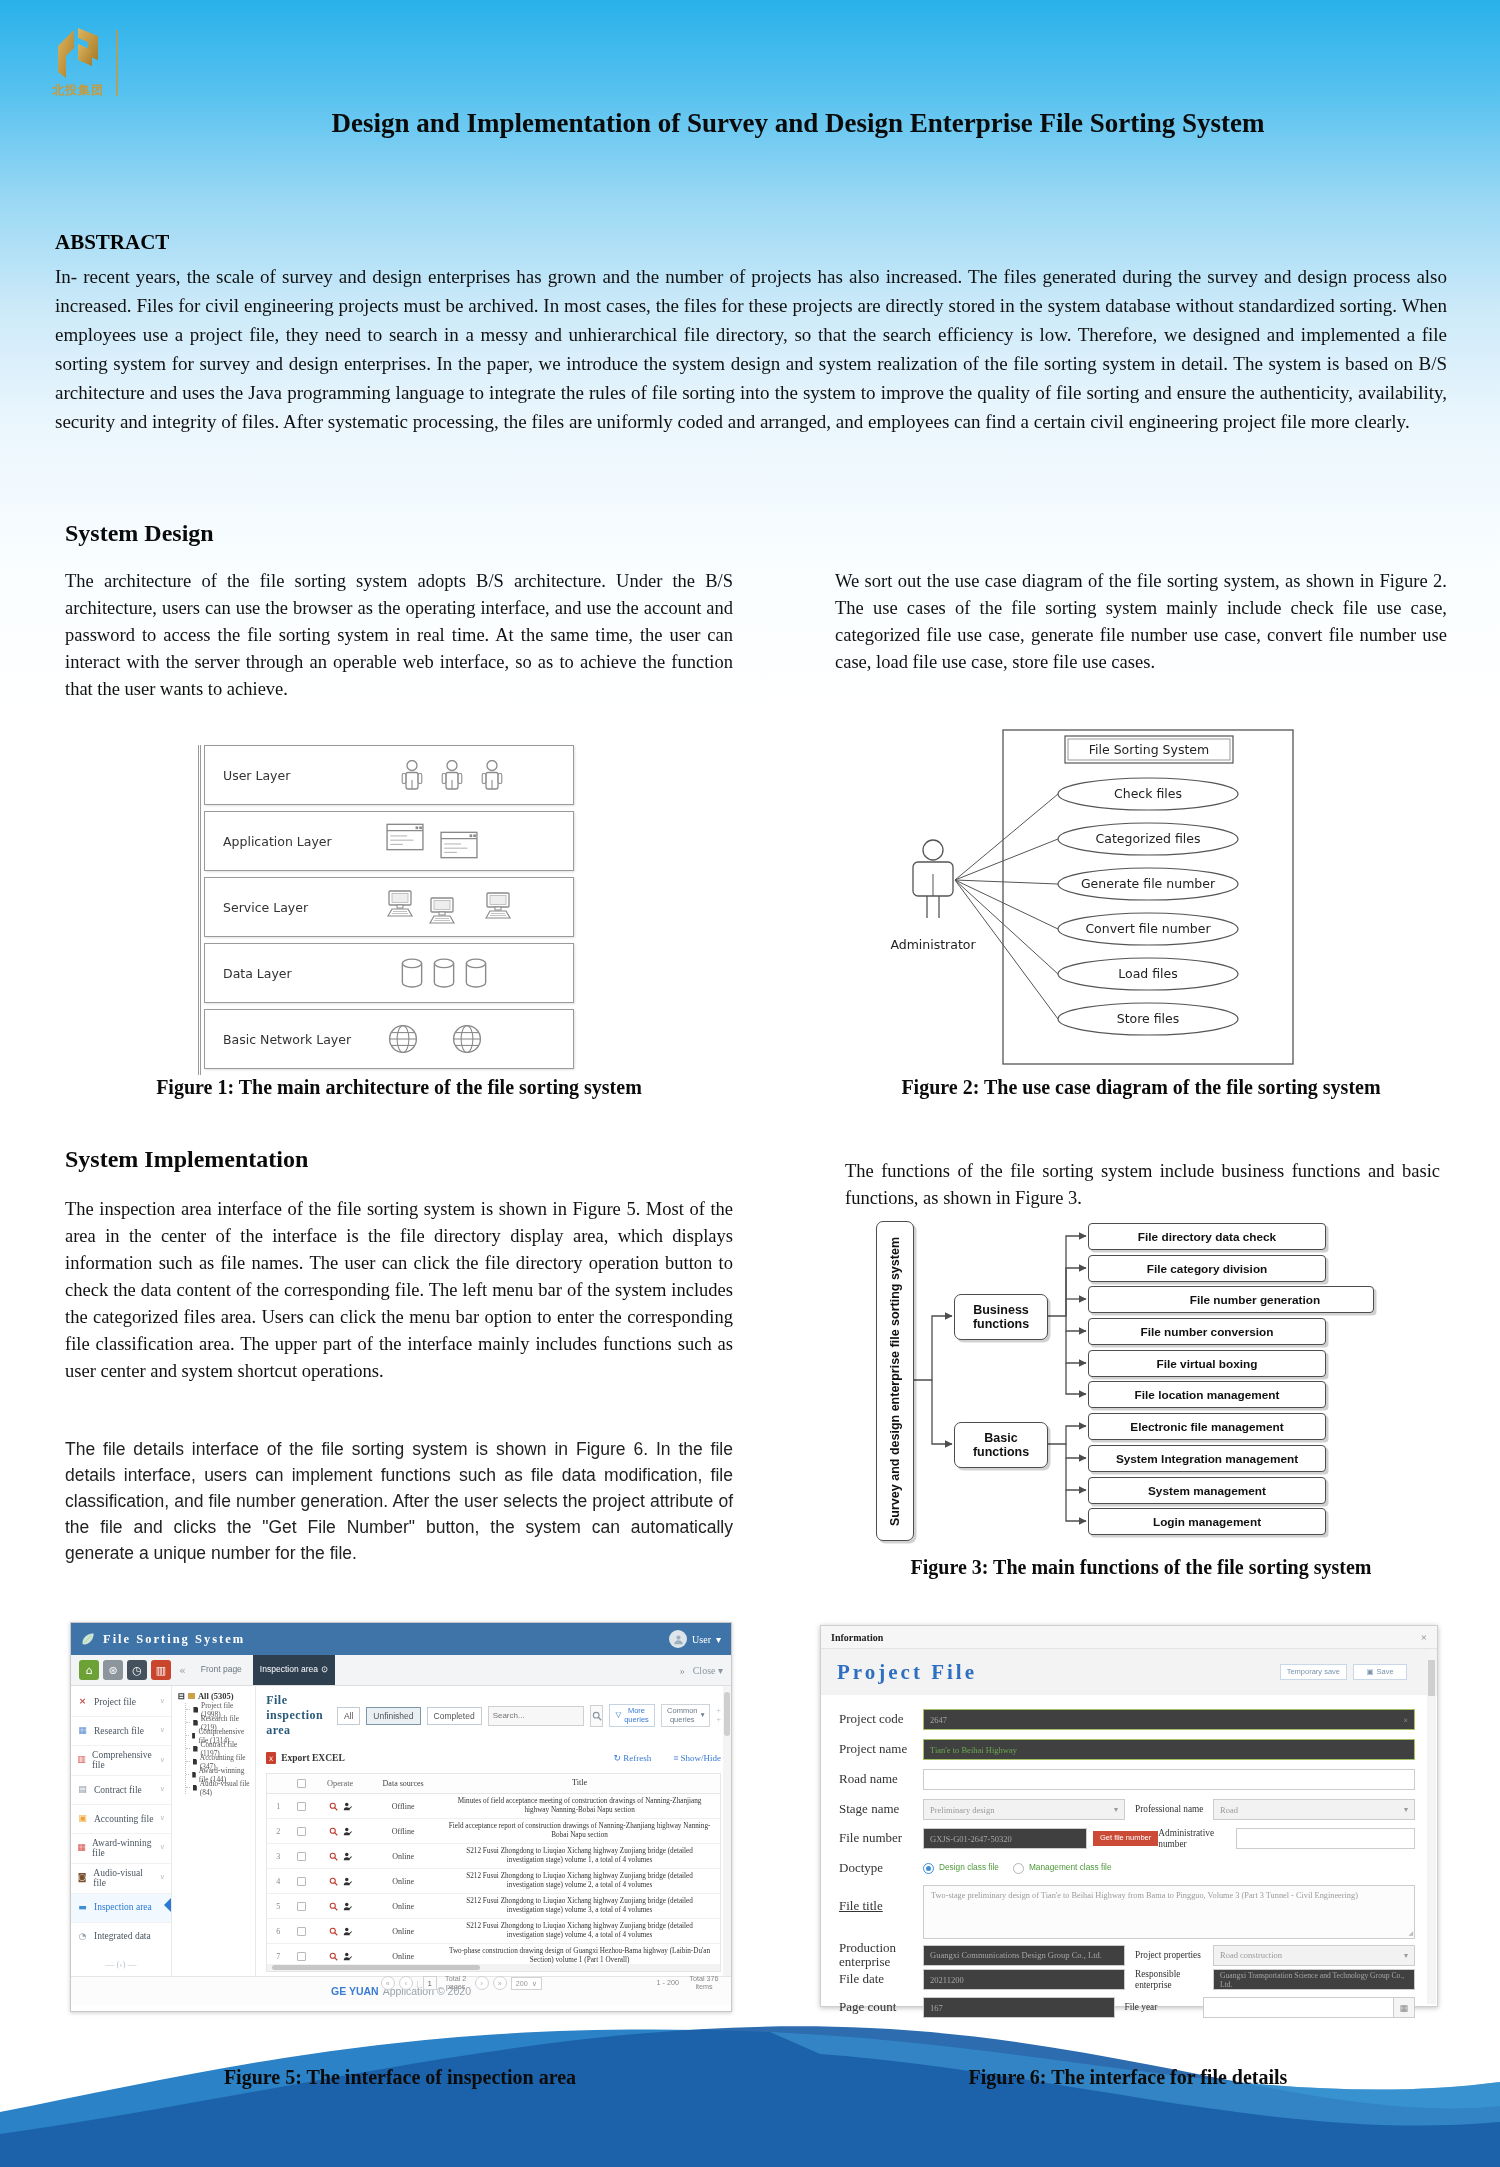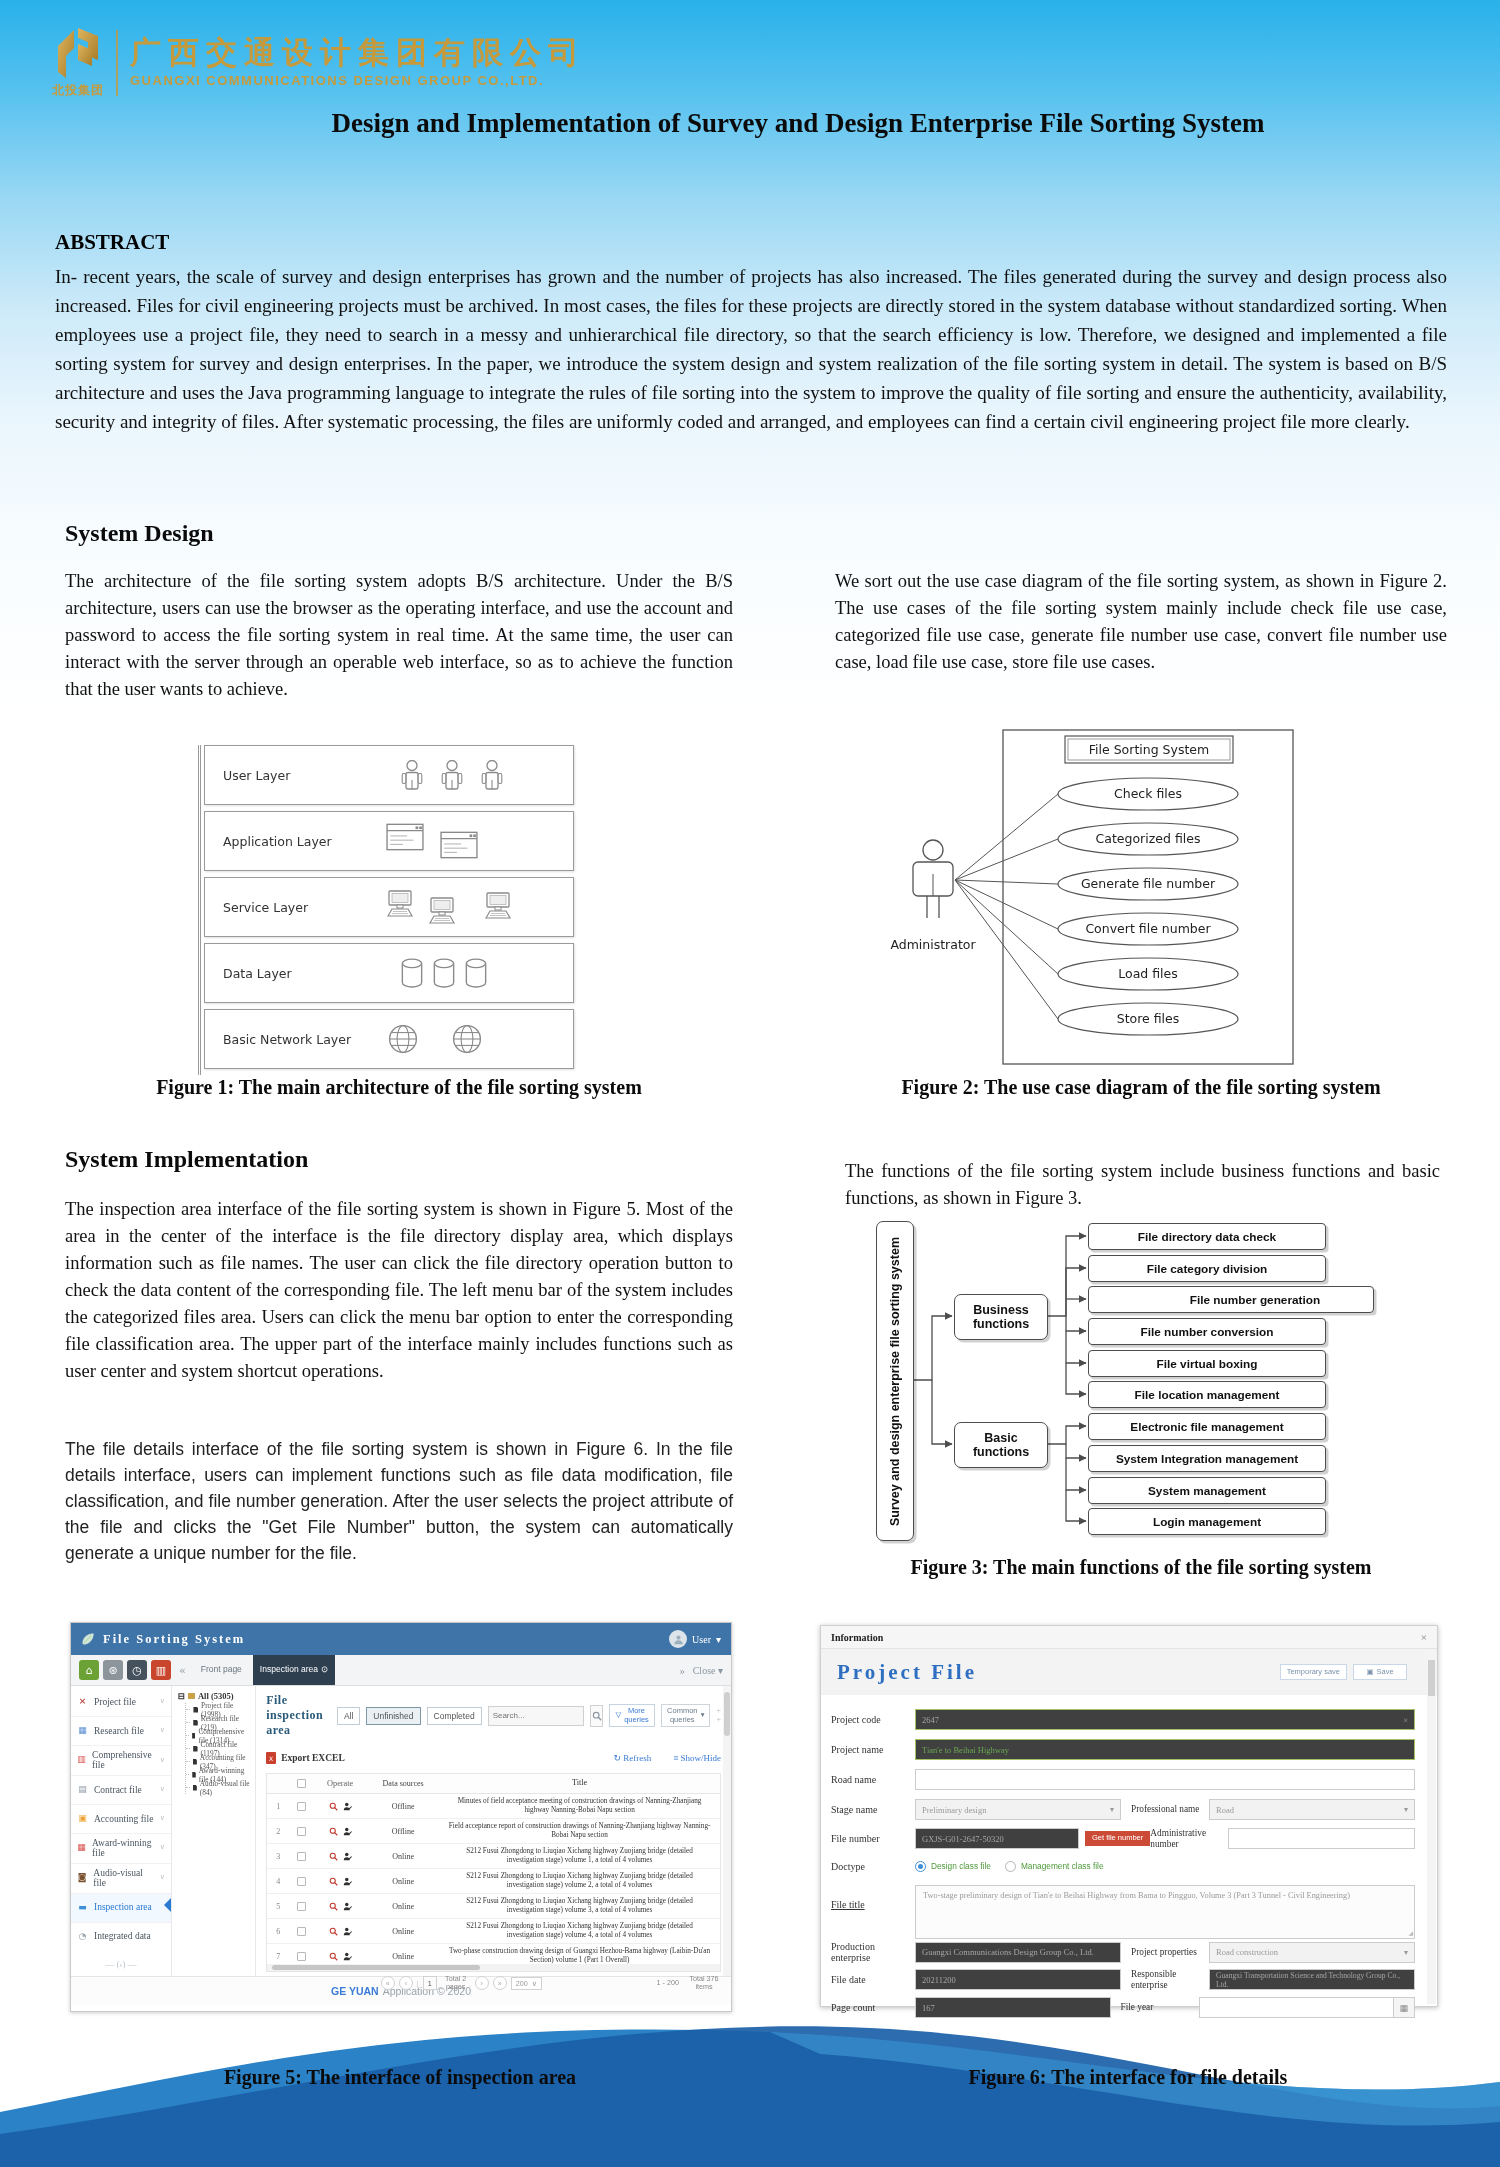--- a/index.html
+++ b/index.html
@@ -114,21 +114,21 @@
   
   .fig6{left:820px;top:1625px;width:616px;height:380px;background:#fff;border:1px solid #cfcfcf;box-shadow:0 1px 5px rgba(0,0,0,.25);z-index:2;font-family:"Liberation Serif",serif;}
   .f6-head{height:22px;background:#f6f6f6;border-bottom:1px solid #e3e3e3;display:flex;align-items:center;padding:0 10px;font-size:10px;font-weight:bold;color:#222;}
   .f6-head .x{margin-left:auto;color:#9a9a9a;font-size:11px;}
   .f6-band{height:46px;background:#f3f3f3;display:flex;align-items:center;padding:0 16px;}
   .f6-title{font-size:21px;color:#2e6fc1;letter-spacing:3px;font-weight:bold;}
   .f6-btns{margin-left:auto;display:flex;gap:6px;margin-right:14px;}
   .f6-btn{border:1px solid #c8d8e8;background:#fff;color:#7a93ad;font-size:7.5px;line-height:1.15;text-align:center;padding:3px 6px;min-width:40px;font-family:"Liberation Sans",sans-serif;display:flex;align-items:center;justify-content:center;gap:3px;}
   .f6-form{position:relative;height:306px;}
   .f6-row{position:absolute;left:10px;right:22px;display:flex;align-items:center;}
-  .f6-lab{width:84px;font-size:10px;color:#333;line-height:1.1;flex:none;}
+  .f6-lab{width:84px;font-size:13px;color:#333;line-height:1.1;flex:none;margin-left:8px;}
   .f6-lab2{width:78px;font-size:9.3px;color:#333;line-height:1.1;flex:none;margin-left:10px;text-align:left;}
   .f6-input{height:19px;border:1px solid #ccc;background:#404040;color:#a5a5a5;font-size:8.5px;padding:0 6px;font-family:"Liberation Serif",serif;display:flex;align-items:center;flex:1;}
   input.f6-input{outline:none;}
   .f6-input.greenb{border-color:#a3c161;}
   .f6-input.greentx{color:#6aa84f;}
   .f6-sel{height:19px;border:1px solid #ccc;background:#f2f2f2;color:#9a9a9a;font-size:8.5px;padding:0 6px;display:flex;align-items:center;flex:1;}
   .f6-sel .da{margin-left:auto;color:#999;font-size:8px;}
   .f6-red{background:#cc4b37;color:#fff;border:none;font-size:7.5px;line-height:1.15;text-align:center;padding:3px 7px;margin-left:6px;font-family:"Liberation Sans",sans-serif;}
   .f6-area{border:1px solid #ccc;background:#fcfcfc;color:#9a9a9a;font-size:8.3px;line-height:1.5;padding:4px 7px;flex:1;height:44px;position:relative;font-family:"Liberation Serif",serif;}
   .f6-area .rz{position:absolute;right:1px;bottom:0;font-size:6px;color:#bbb;}
@@ -212,24 +212,20 @@
             <stop offset="1" stop-color="#a87d2a"></stop>
           </linearGradient>
         </defs>
       <polygon points="6,20 22,4 22,22 14,30 14,52 6,46" fill="url(#gold)"></polygon>
       <polygon points="26,2 46,10 46,34 36,30 36,16 26,12" fill="url(#gold)"></polygon>
       <polygon points="26,18 40,24 40,40 26,34" fill="url(#gold)"></polygon>
     </svg>
     <span class="logo-mark-label">北投集团</span>
   </div>
   <div class="logo-divider"></div>
-  <div>
-    <div class="logo-cn">广西交通设计集团有限公司</div>
-    <div class="logo-en">GUANGXI COMMUNICATIONS DESIGN GROUP CO.,LTD.</div>
-  </div>
 </div>
 
 <div class="abs doc-title">Design and Implementation of Survey and Design Enterprise File Sorting System</div>
 
 <div class="abs abst-h">ABSTRACT</div>
 <div class="abs abst-p">In- recent years, the scale of survey and design enterprises has grown and the number of projects has also increased. The files generated during the survey and design process also increased. Files for civil engineering projects must be archived. In most cases, the files for these projects are directly stored in the system database without standardized sorting. When employees use a project file, they need to search in a messy and unhierarchical file directory, so that the search efficiency is low. Therefore, we designed and implemented a file sorting system for survey and design enterprises. In the paper, we introduce the system design and system realization of the file sorting system in detail. The system is based on B/S architecture and uses the Java programming language to integrate the rules of file sorting into the system to improve the quality of file sorting and ensure the authenticity, availability, security and integrity of files. After systematic processing, the files are uniformly coded and arranged, and employees can find a certain civil engineering project file more clearly.</div>
 
 <div class="abs sec-h" style="left:65px;top:520px;">System Design</div>
 <div class="abs body-p" style="left:65px;top:568px;width:668px;">The architecture of the file sorting system adopts B/S architecture. Under the B/S architecture, users can use the browser as the operating interface, and use the account and password to access the file sorting system in real time. At the same time, the user can interact with the server through an operable web interface, so as to achieve the function that the user wants to achieve.</div>
 <div class="abs body-p" style="left:835px;top:568px;width:612px;">We sort out the use case diagram of the file sorting system, as shown in Figure 2. The use cases of the file sorting system mainly include check file use case, categorized file use case, generate file number use case, convert file number use case, load file use case, store file use cases.</div>

